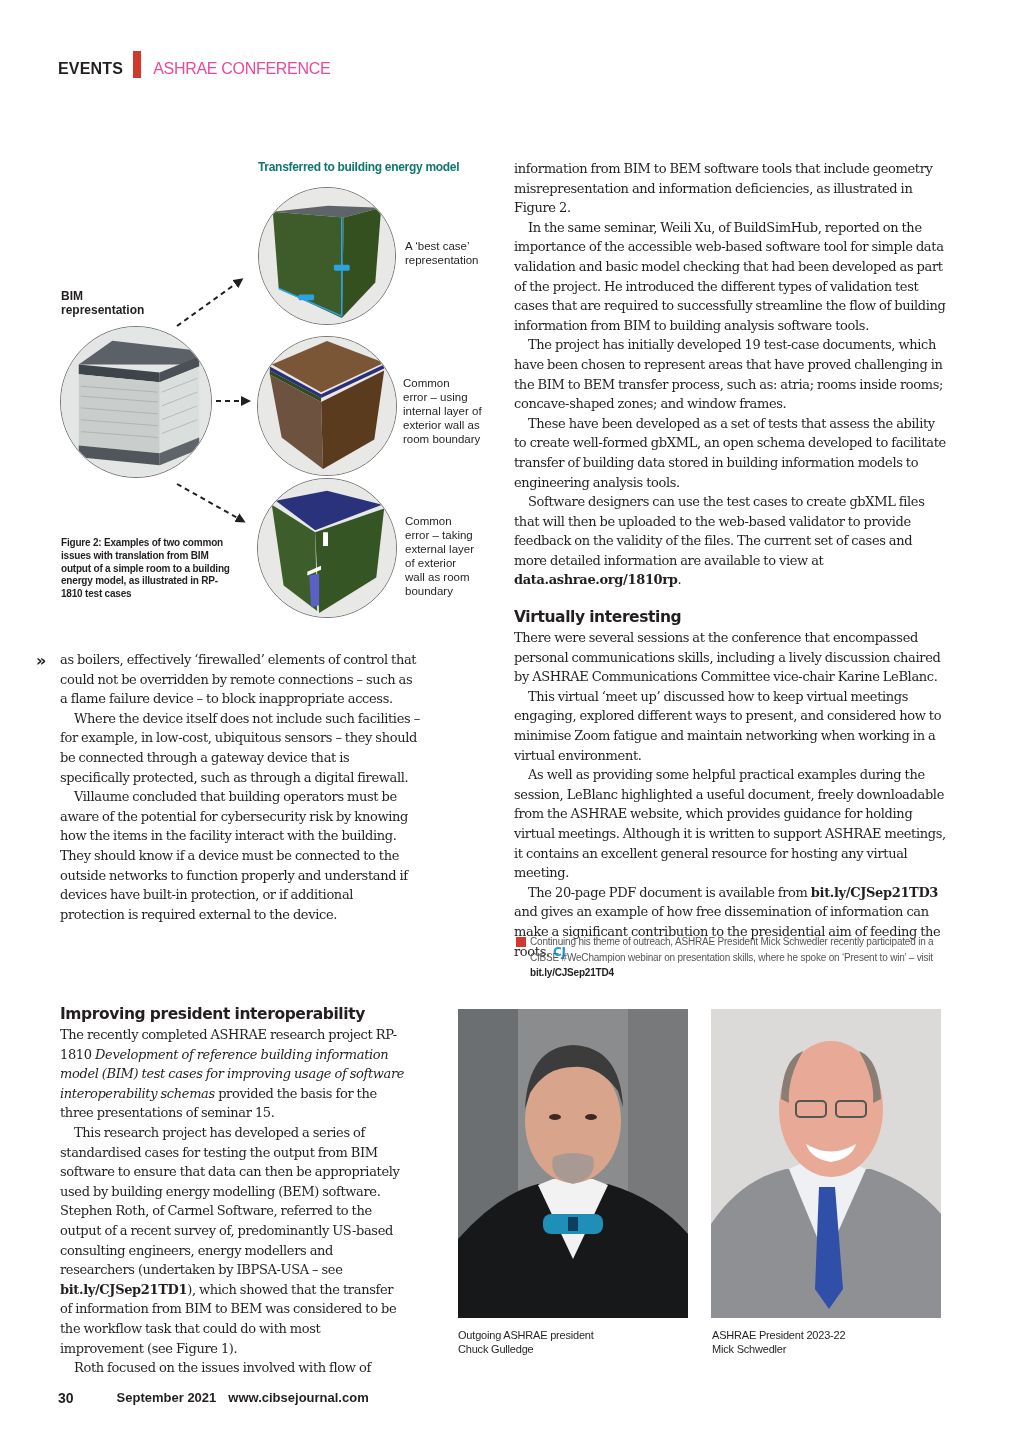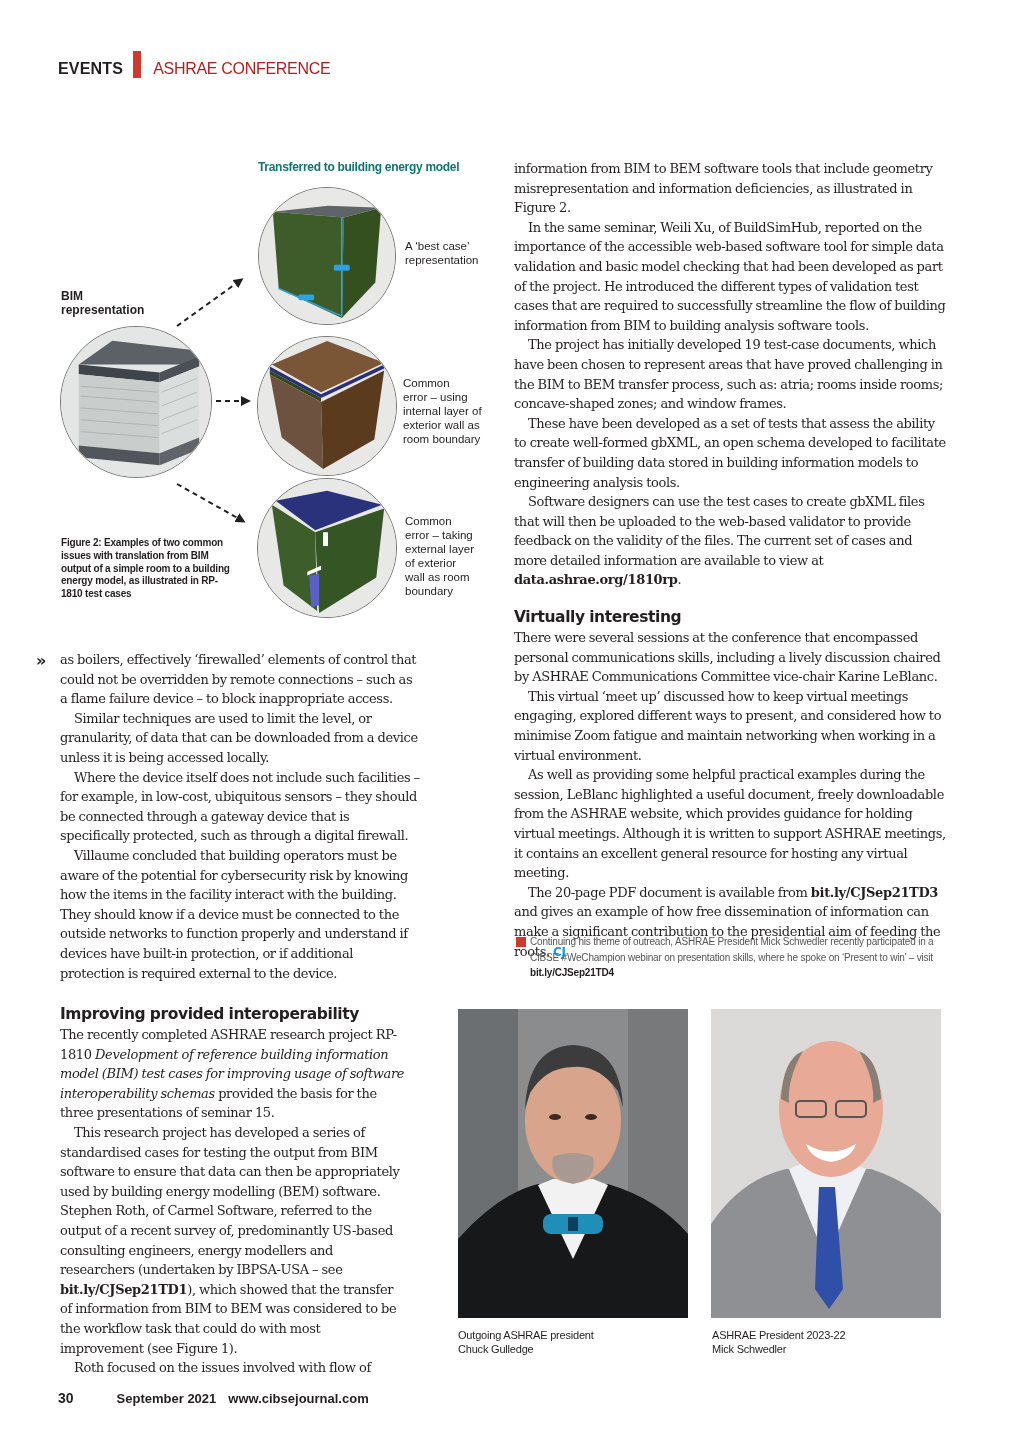--- a/index.html
+++ b/index.html
@@ -2,21 +2,21 @@
 <html><head>
 <meta charset="utf-8">
 <style>
   * { box-sizing: border-box; margin: 0; padding: 0; }
   html, body { width: 1024px; height: 1448px; background: #ffffff; overflow: hidden; }
   body { position: relative; font-family: "DejaVu Serif", serif; color: #231f20; }
 
   .header { position: absolute; left: 58px; top: 56px; height: 22px; display: flex; align-items: flex-end; }
   .hdr-events { font-family: "Liberation Sans", sans-serif; font-weight: 700; font-size: 16px; letter-spacing: 0.2px; color: #231f20; }
   .hdr-bar { width: 8px; height: 27px; background: #d0392b; margin: 0 12px 0 10px; }
-  .hdr-section { font-family: "Liberation Sans", sans-serif; font-size: 16px; color: #b91c1c; letter-spacing: -0.3px; }
+  .hdr-section { font-family: "Liberation Sans", sans-serif; font-size: 16px; color: #ec4899; letter-spacing: -0.3px; }
 
   
   .figure { position: absolute; left: 40px; top: 150px; width: 460px; height: 480px; }
   .fig-title { position: absolute; left: 218px; top: 10px; font-family: "Liberation Sans", sans-serif; font-weight: 700; font-size: 12px; color: #0f766e; letter-spacing: -0.3px; }
   .fig-label { position: absolute; font-family: "Liberation Sans", sans-serif; font-size: 11.5px; line-height: 14px; color: #231f20; }
   .fig-bim { left: 21px; top: 139px; font-weight: 700; font-size: 12px; }
   .circle { position: absolute; border-radius: 50%; border: 1px solid #777; background: #e8e8e6; overflow: hidden; }
   .c-bim { left: 20px; top: 176px; width: 152px; height: 152px; }
   .c-best { left: 218px; top: 37px; width: 138px; height: 138px; }
   .c-int { left: 217px; top: 186px; width: 140px; height: 140px; }
@@ -44,21 +44,21 @@
 
   
   .photo { position: absolute; overflow: hidden; }
   .photo svg { width: 100%; height: 100%; display: block; }
   .photo-1 { left: 458px; top: 1009px; width: 230px; height: 309px; }
   .photo-2 { left: 711px; top: 1009px; width: 230px; height: 309px; }
   .photo-cap { position: absolute; font-family: "Liberation Sans", sans-serif; font-weight: 400; font-size: 11px; line-height: 14px; color: #231f20; letter-spacing: -0.2px; }
   .photo-cap-1 { left: 458px; top: 1328px; }
   .photo-cap-2 { left: 712px; top: 1328px; }
 
-  .footer { position: absolute; left: 58px; top: 1390px; font-family: "Liberation Sans", sans-serif; font-size: 13px; color: #231f20; display: flex; gap: 8px; align-items: center; }
+  .footer { position: absolute; left: 58px; top: 1390px; font-family: "Liberation Sans", sans-serif; font-size: 13px; color: #231f20; display: flex; gap: 8px; align-items: flex-start; }
   .footer .pg { font-weight: 700; font-size: 14px; margin-right: 2px; }
   .footer .date { font-weight: 700; margin-left: 33px; }
   .footer .url { font-weight: 700; margin-left: 4px; }
 </style>
 </head>
 <body>
 
 <div class="header">
   <span class="hdr-events">EVENTS</span>
   <span class="hdr-bar"></span>
@@ -154,27 +154,26 @@
 of exterior
 wall as room
 boundary</div>
 
   <div class="fig-caption">Figure 2: Examples of two common issues with translation from BIM output of a simple room to a building energy model, as illustrated in RP-1810 test cases</div>
 </div>
 
 <span class="cont-icon">»</span>
 <div class="col col-left-a">
   <p class="noind">as boilers, effectively ‘firewalled’ elements of control that could not be overridden by remote connections – such as a flame failure device – to block inappropriate access.</p>
-  <p>Similar techniques are used to limit the level, or granularity, of data that can be downloaded from a device unless it is being accessed locally.</p>
   <p>Where the device itself does not include such facilities – for example, in low-cost, ubiquitous sensors – they should be connected through a gateway device that is specifically protected, such as through a digital firewall.</p>
   <p>Villaume concluded that building operators must be aware of the potential for cybersecurity risk by knowing how the items in the facility interact with the building. They should know if a device must be connected to the outside networks to function properly and understand if devices have built-in protection, or if additional protection is required external to the device.</p>
 </div>
 
 <div class="col col-left-b">
-  <div class="subhead">Improving provided interoperability</div>
+  <div class="subhead">Improving president interoperability</div>
   <p class="noind"><span>The recently completed ASHRAE research project RP-1810 </span><i>Development of reference building information model (BIM) test cases for improving usage of software interoperability schemas</i><span> provided the basis for the three presentations of seminar 15.</span></p>
   <p><span>This research project has developed a series of standardised cases for testing the output from BIM software to ensure that data can then be appropriately used by building energy modelling (BEM) software. Stephen Roth, of Carmel Software, referred to the output of a recent survey of, predominantly US-based consulting engineers, energy modellers and researchers (undertaken by IBPSA-USA – see </span><b>bit.ly/CJSep21TD1</b><span>), which showed that the transfer of information from BIM to BEM was considered to be the workflow task that could do with most improvement (see Figure 1).</span></p>
   <p>Roth focused on the issues involved with flow of</p>
 </div>
 
 <div class="col col-right">
   <p class="noind">information from BIM to BEM software tools that include geometry misrepresentation and information deficiencies, as illustrated in Figure 2.</p>
   <p>In the same seminar, Weili Xu, of BuildSimHub, reported on the importance of the accessible web-based software tool for simple data validation and basic model checking that had been developed as part of the project. He introduced the different types of validation test cases that are required to successfully streamline the flow of building information from BIM to building analysis software tools.</p>
   <p>The project has initially developed 19 test-case documents, which have been chosen to represent areas that have proved challenging in the BIM to BEM transfer process, such as: atria; rooms inside rooms; concave-shaped zones; and window frames.</p>
   <p>These have been developed as a set of tests that assess the ability to create well-formed gbXML, an open schema developed to facilitate transfer of building data stored in building information models to engineering analysis tools.</p>

